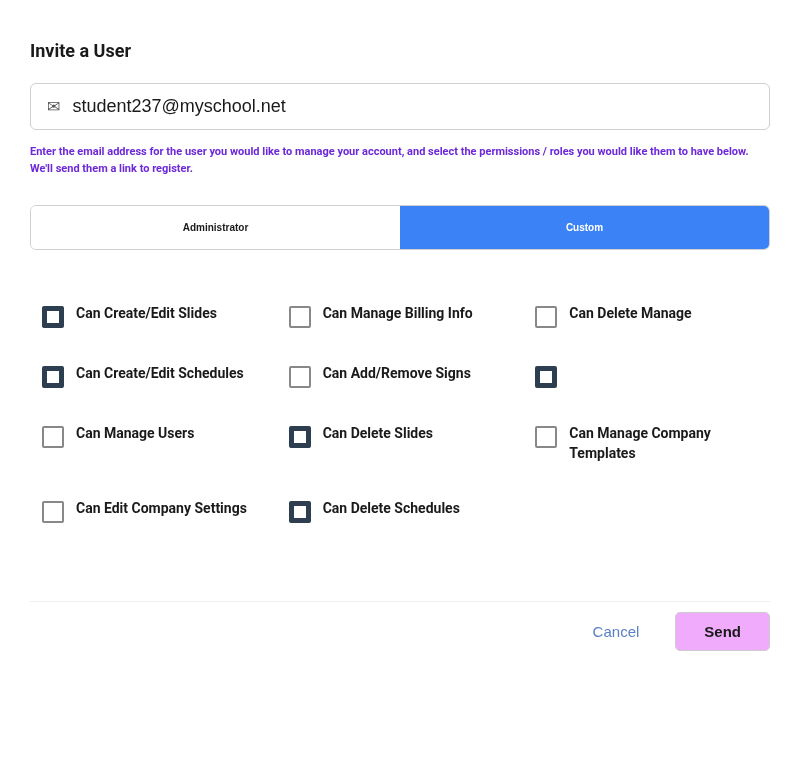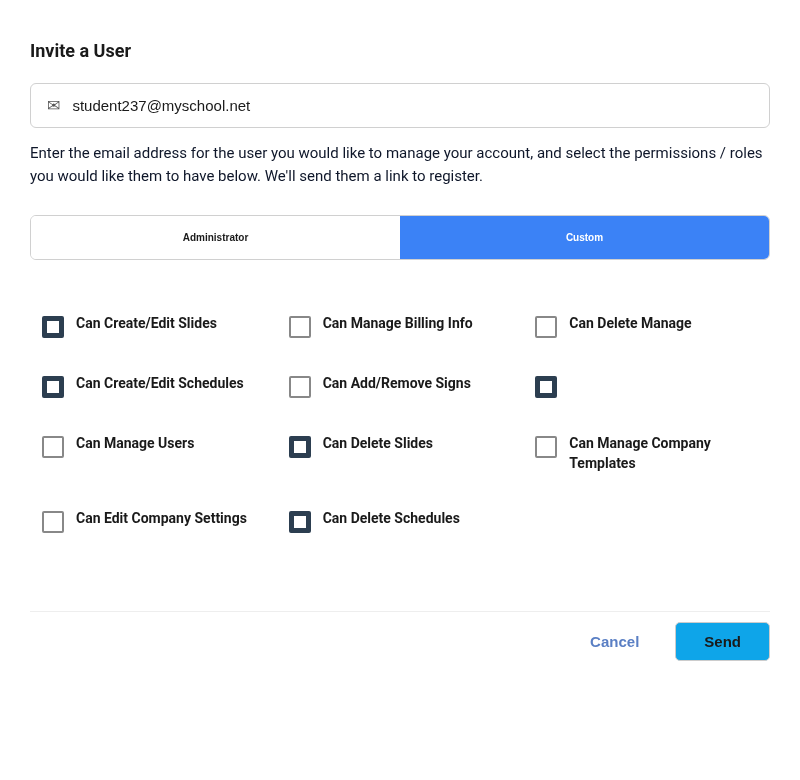--- a/index.html
+++ b/index.html
@@ -44,31 +44,32 @@
     .email-icon {
       color: #555;
       margin-right: 12px;
       font-size: 16px;
       flex-shrink: 0;
     }
 
     .email-input {
       border: none;
       outline: none;
-      font-size: 15px;
+      font-size: 18px;
       color: #1a1a1a;
       flex: 1;
       background: transparent;
     }
 
     .helper-text {
-      font-size: 15px;
-      color: #0f172a;
+      font-size: 11px;
+      color: #6d28d9;
       line-height: 1.5;
       margin-bottom: 28px;
+      font-weight: bold;
     }
 
     .tab-group {
       display: flex;
       border: 1.5px solid #d0d0d0;
       border-radius: 6px;
       overflow: hidden;
       margin-bottom: 36px;
     }
 
@@ -148,25 +149,24 @@
       border-top: 1px solid #eee;
     }
 
     .cancel-btn {
       background: none;
       border: none;
       color: #5a7fc4;
       font-size: 15px;
       cursor: pointer;
       padding: 10px 16px;
-      font-weight: bold;
     }
 
     .send-btn {
-      background: #0ea5e9;
+      background: #f0abfc;
       border: 1.5px solid #ccc;
       border-radius: 5px;
       color: #1a1a1a;
       font-size: 15px;
       font-weight: 600;
       cursor: pointer;
       padding: 10px 28px;
     }
   </style>
 </head>

